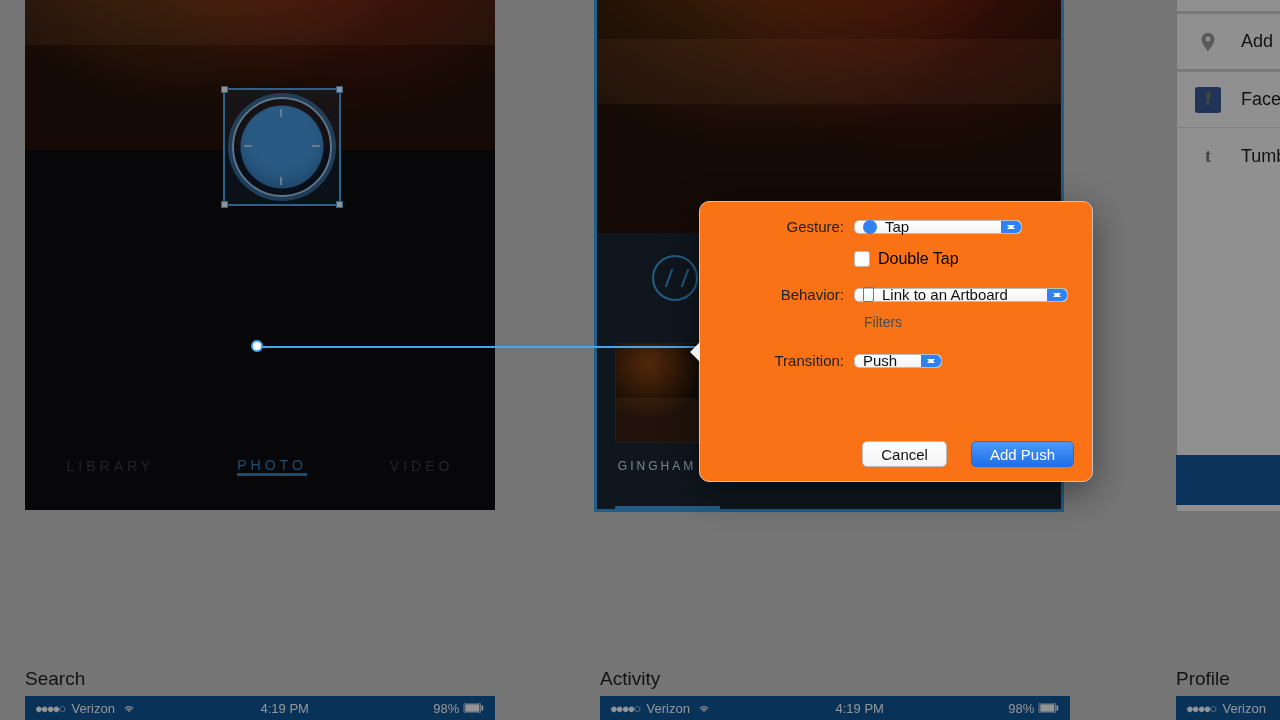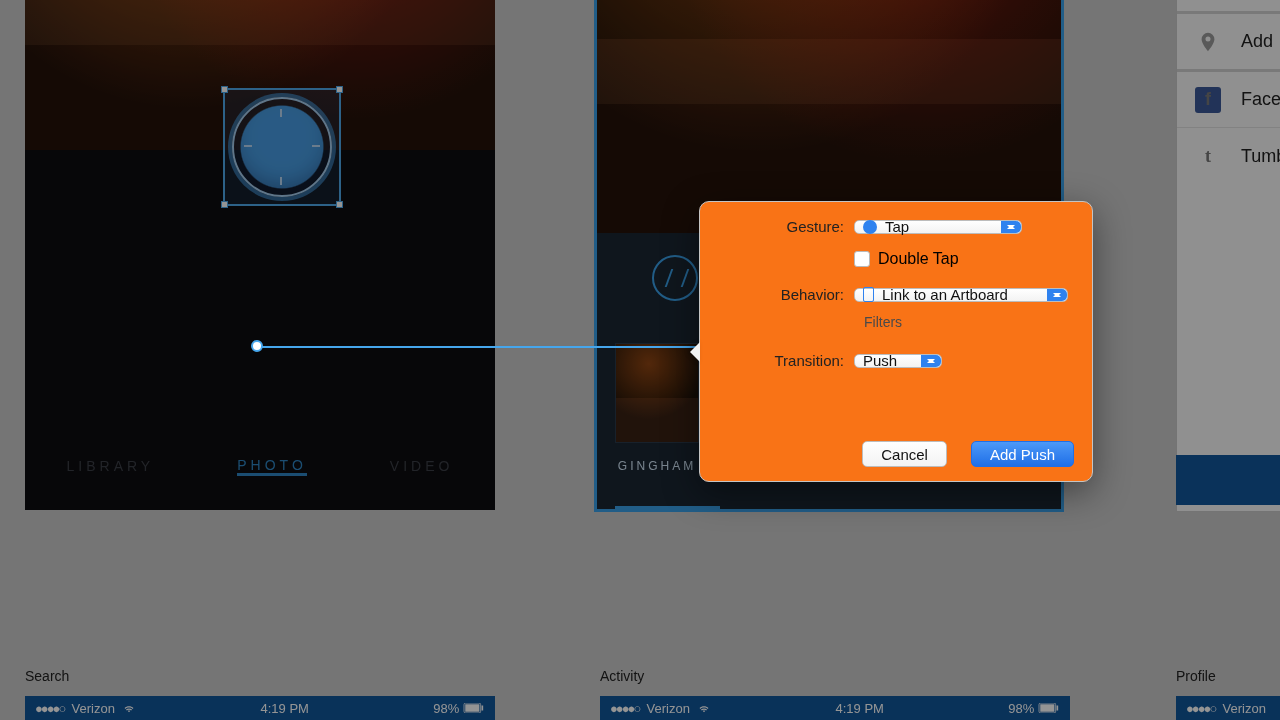--- a/index.html
+++ b/index.html
@@ -59,21 +59,21 @@
 
   
   #ab3{left:1176px;top:-200px;width:400px;height:712px;background:#f8f8f8;border:1px solid #c8c8c8}
   .row{display:flex;align-items:center;height:58px;border-top:1px solid #e1e1e1;padding-left:18px;font-size:18px;color:#222}
   .row .ri{width:26px;height:26px;margin-right:20px;display:flex;align-items:center;justify-content:center;color:#777}
   .row.brow{border-top:3px solid #d0d0d0}
   .fb{background:#3b5998;color:#fff;font-weight:700;border-radius:3px}
   .tw{color:#333;font-weight:700;font-family:serif}
 
   
-  .blab{position:absolute;top:668px;color:#222;font-size:14px}
+  .blab{position:absolute;top:668px;color:#222;font-size:19px}
   .sbar{position:absolute;top:696px;height:24px;background:#10569a;display:flex;align-items:center;color:#fff;font-size:13px;padding:0 10px;justify-content:space-between}
   .sbar .sig{letter-spacing:-2px}
   .sbar.cut{overflow:hidden}
 
   
   #pop{position:absolute;left:699px;top:201px;width:394px;height:281px;background:#f97316;border:1px solid #c4c4c4;border-radius:10px;box-shadow:0 10px 36px rgba(0,0,0,.45);z-index:80}
   #pop:before{content:"";position:absolute;left:-10px;top:140px;width:0;height:0;border-top:10px solid transparent;border-bottom:10px solid transparent;border-right:10px solid #f2f2f2;filter:drop-shadow(-2px 0 2px rgba(0,0,0,.25))}
   #pop .r{position:absolute;left:0;right:0;display:flex;align-items:center}
   #pop .lab{width:154px;text-align:right;padding-right:10px;color:#222;font-size:15px}
   .mcombo{height:14px;background:linear-gradient(#fff,#f3f3f3);border:1px solid #bcbcbc;border-radius:5px;display:flex;align-items:center;padding-left:8px;font-size:15px;color:#111;position:relative}

